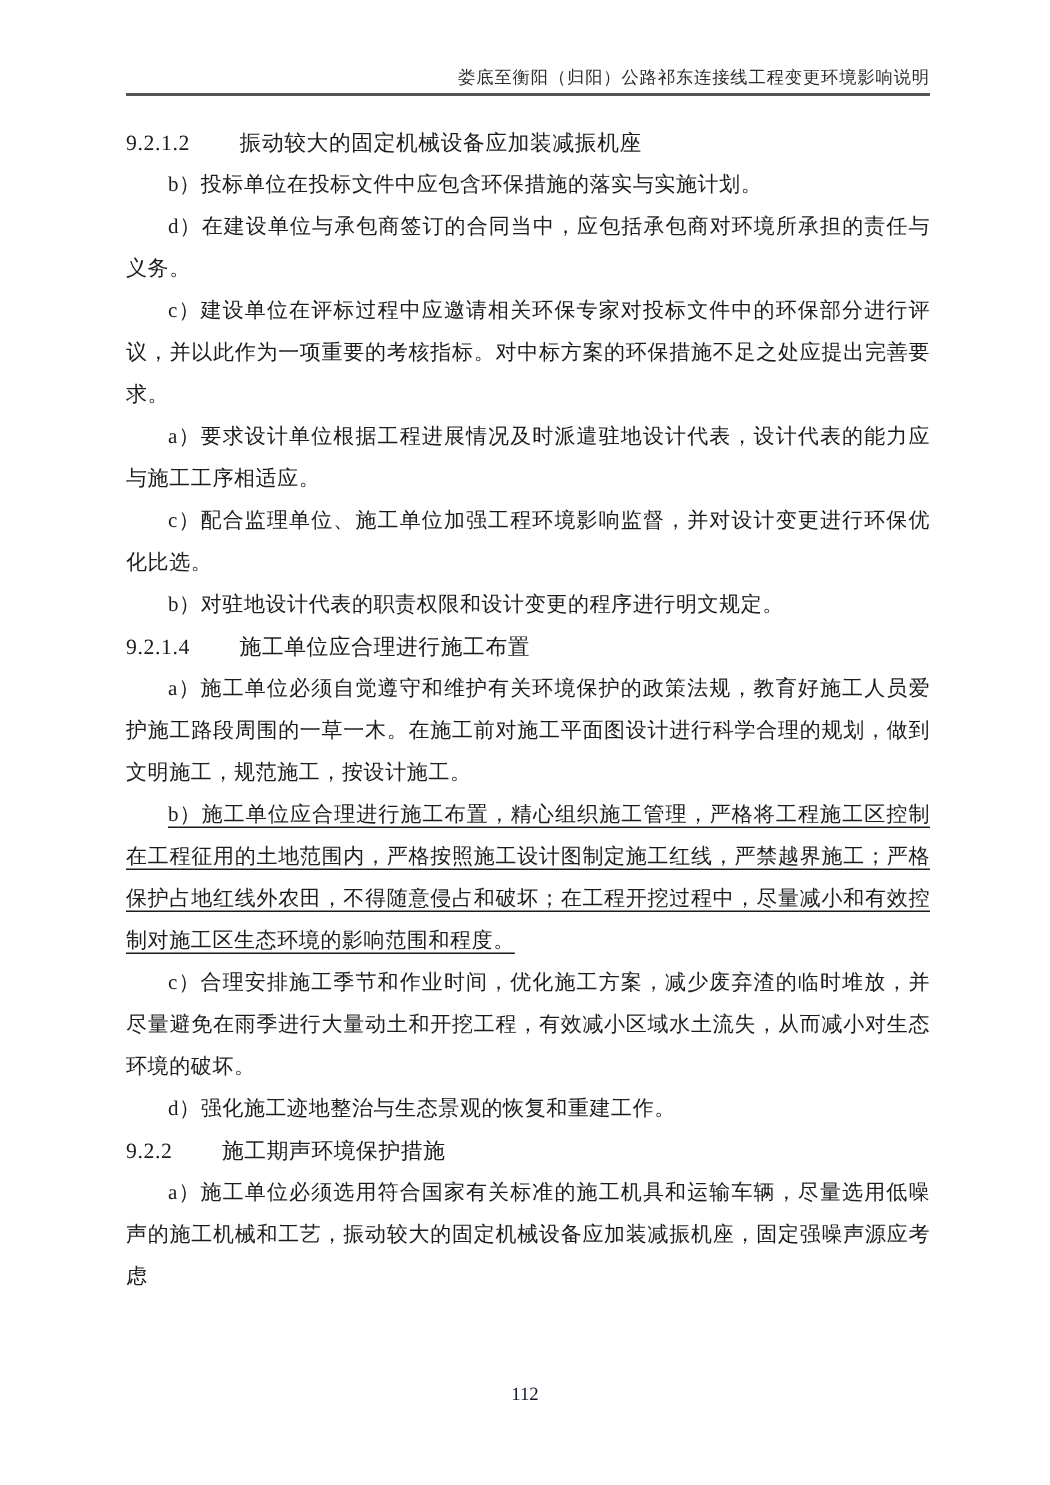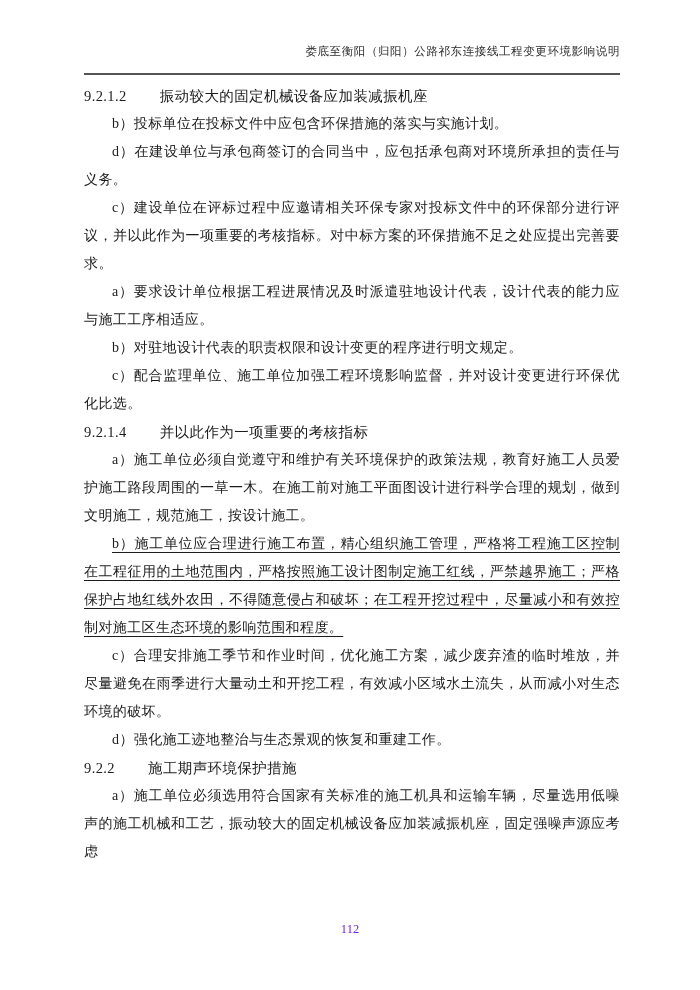--- a/index.html
+++ b/index.html
@@ -14,21 +14,21 @@
   }
   .page-header {
     position: absolute;
     left: 84px;
     right: 80px;
     top: 44px;
     text-align: right;
     font-size: 11.5px;
     letter-spacing: 0.6px;
     color: #2b2b2b;
-    padding-bottom: 14px;
+    padding-bottom: 3px;
     border-bottom: 2px solid #555555;
   }
   .doc-body {
     position: absolute;
     left: 84px;
     right: 80px;
     top: 82px;
     font-size: 14px;
     letter-spacing: 0.4px;
     line-height: 28px;
@@ -51,39 +51,39 @@
     text-decoration-thickness: 1px;
     text-underline-offset: 4px;
   }
   .page-footer {
     position: absolute;
     left: 0;
     right: 0;
     top: 922px;
     text-align: center;
     font-size: 12.5px;
-    color: #6d28d9;
+    color: #0f172a;
   }
 </style>
 </head>
 <body>
 
 <div class="page-header">
   <span>娄底至衡阳（归阳）公路祁东连接线工程变更环境影响说明</span>
 </div>
 
 <main class="doc-body" id="doc-content">
     <h3 class="heading"><span class="num">9.2.1.2</span><span>振动较大的固定机械设备应加装减振机座</span></h3>
     <p class="para">b）投标单位在投标文件中应包含环保措施的落实与实施计划。</p>
     <p class="para">d）在建设单位与承包商签订的合同当中，应包括承包商对环境所承担的责任与义务。</p>
     <p class="para">c）建设单位在评标过程中应邀请相关环保专家对投标文件中的环保部分进行评议，并以此作为一项重要的考核指标。对中标方案的环保措施不足之处应提出完善要求。</p>
     <p class="para">a）要求设计单位根据工程进展情况及时派遣驻地设计代表，设计代表的能力应与施工工序相适应。</p>
+    <p class="para">c）配合监理单位、施工单位加强工程环境影响监督，并对设计变更进行环保优化比选。</p>
     <p class="para">b）对驻地设计代表的职责权限和设计变更的程序进行明文规定。</p>
-    <p class="para">c）配合监理单位、施工单位加强工程环境影响监督，并对设计变更进行环保优化比选。</p>
-    <h3 class="heading"><span class="num">9.2.1.4</span><span>并以此作为一项重要的考核指标</span></h3>
+    <h3 class="heading"><span class="num">9.2.1.4</span><span>施工单位应合理进行施工布置</span></h3>
     <p class="para">a）施工单位必须自觉遵守和维护有关环境保护的政策法规，教育好施工人员爱护施工路段周围的一草一木。在施工前对施工平面图设计进行科学合理的规划，做到文明施工，规范施工，按设计施工。</p>
     <p class="para underline">b）施工单位应合理进行施工布置，精心组织施工管理，严格将工程施工区控制在工程征用的土地范围内，严格按照施工设计图制定施工红线，严禁越界施工；严格保护占地红线外农田，不得随意侵占和破坏；在工程开挖过程中，尽量减小和有效控制对施工区生态环境的影响范围和程度。</p>
     <p class="para">c）合理安排施工季节和作业时间，优化施工方案，减少废弃渣的临时堆放，并尽量避免在雨季进行大量动土和开挖工程，有效减小区域水土流失，从而减小对生态环境的破坏。</p>
     <p class="para">d）强化施工迹地整治与生态景观的恢复和重建工作。</p>
     <h3 class="heading"><span class="num">9.2.2</span><span>施工期声环境保护措施</span></h3>
     <p class="para">a）施工单位必须选用符合国家有关标准的施工机具和运输车辆，尽量选用低噪声的施工机械和工艺，振动较大的固定机械设备应加装减振机座，固定强噪声源应考虑</p>
   </main>
 
 <div class="page-footer">
   <span>112</span>

